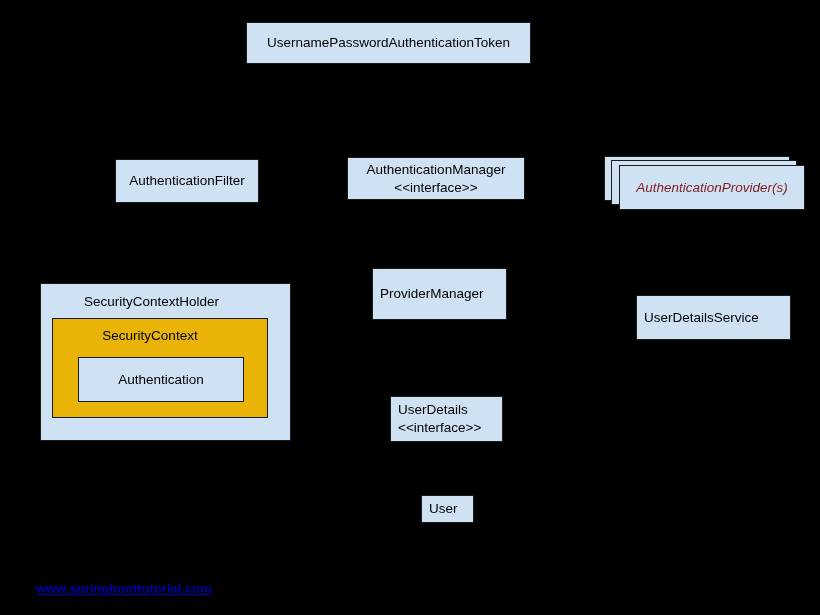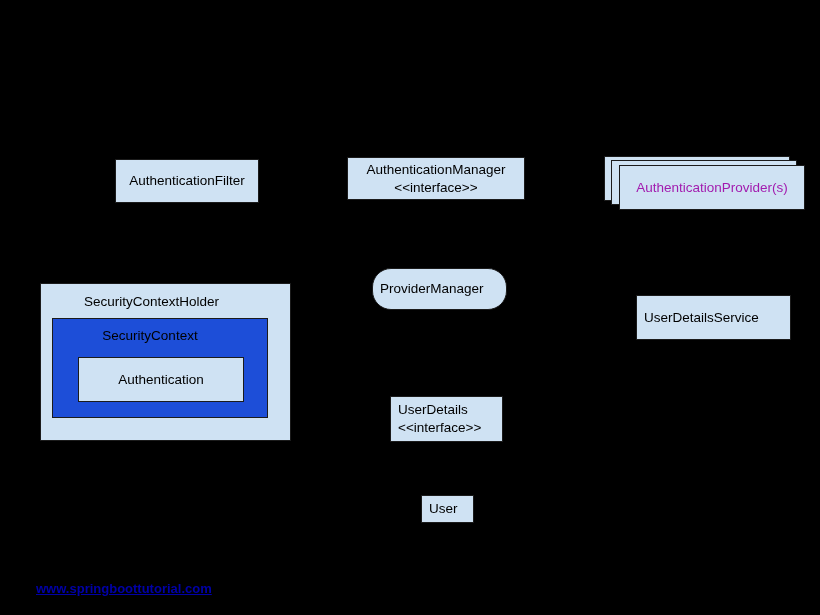--- a/index.html
+++ b/index.html
@@ -40,21 +40,21 @@
   }
   .node.left-text.two-line {
     align-items: flex-start;
     justify-content: center;
   }
 
   
   #box-token   { left: 246px; top: 22px;  width: 285px; height: 42px; }
   #box-filter  { left: 115px; top: 159px; width: 144px; height: 44px; }
   #box-manager { left: 347px; top: 157px; width: 178px; height: 43px; }
-  #box-pm      { left: 372px; top: 268px; width: 135px; height: 42px; border-radius: 19px; }
+  #box-pm      { left: 372px; top: 268px; width: 135px; height: 52px; }
   #box-uds     { left: 636px; top: 295px; width: 155px; height: 45px; }
   #box-ud      { left: 390px; top: 396px; width: 113px; height: 46px; }
   #box-user    { left: 421px; top: 495px; width: 53px;  height: 28px; }
 
   
   #providers-stack {
     position: absolute;
     left: 604px; top: 156px;
     width: 202px; height: 55px;
   }
@@ -62,40 +62,40 @@
     position: absolute;
     box-sizing: border-box;
     width: 186px; height: 45px;
     background: #cfe2f3;
     border: 1.5px solid #1b1b1b;
   }
   .stack-layer.back   { left: 0;    top: 0;   }
   .stack-layer.middle { left: 7px;  top: 4px; }
   .stack-layer.front  { left: 15px; top: 9px;
     display: flex; align-items: center; justify-content: center;
-    font-size: 13.5px; color: #a21caf; text-align: center;
+    font-size: 13.5px; color: #7f1d1d; text-align: center; font-style: italic;
   }
 
   
   #box-sch {
     left: 40px; top: 283px;
     width: 251px; height: 158px;
     display: block;
   }
   .sch-title {
     margin-top: 9px;
     text-align: center;
     transform: translateX(-14px);
   }
   #box-sc {
     position: absolute;
     box-sizing: border-box;
     left: 11px; top: 34px;
     width: 216px; height: 100px;
-    background: #1d4ed8;
+    background: #eab308;
     border: 1.5px solid #1b1b1b;
   }
   .sc-title {
     margin-top: 8px;
     text-align: center;
     transform: translateX(-10px);
   }
   #box-auth {
     position: absolute;
     box-sizing: border-box;
@@ -116,20 +116,21 @@
     color: #0000a8;
     text-decoration: underline;
     cursor: pointer;
   }
 </style>
 </head>
 <body>
 
 <div class="stage">
 
+  <div class="node" id="box-token">UsernamePasswordAuthenticationToken</div>
 
   <div class="node" id="box-filter">AuthenticationFilter</div>
 
   <div class="node two-line" id="box-manager">
     <span>AuthenticationManager</span>
     <span>&lt;&lt;interface&gt;&gt;</span>
   </div>
 
   <div id="providers-stack">
     <div class="stack-layer back"></div>

